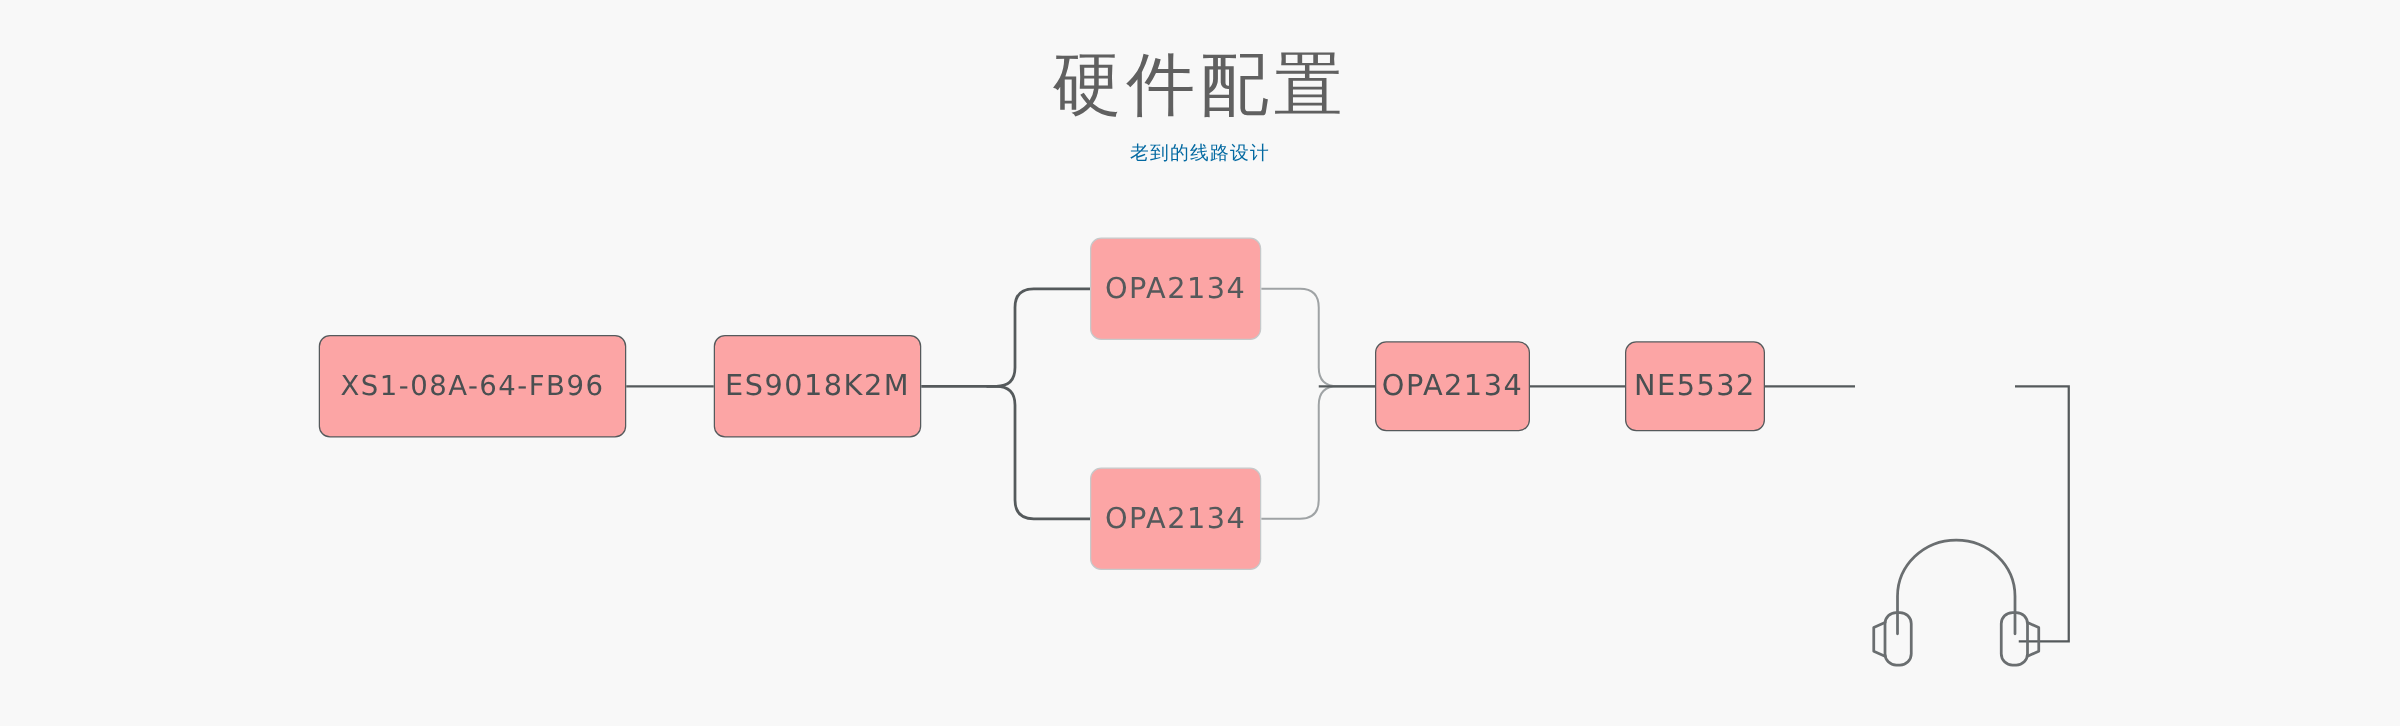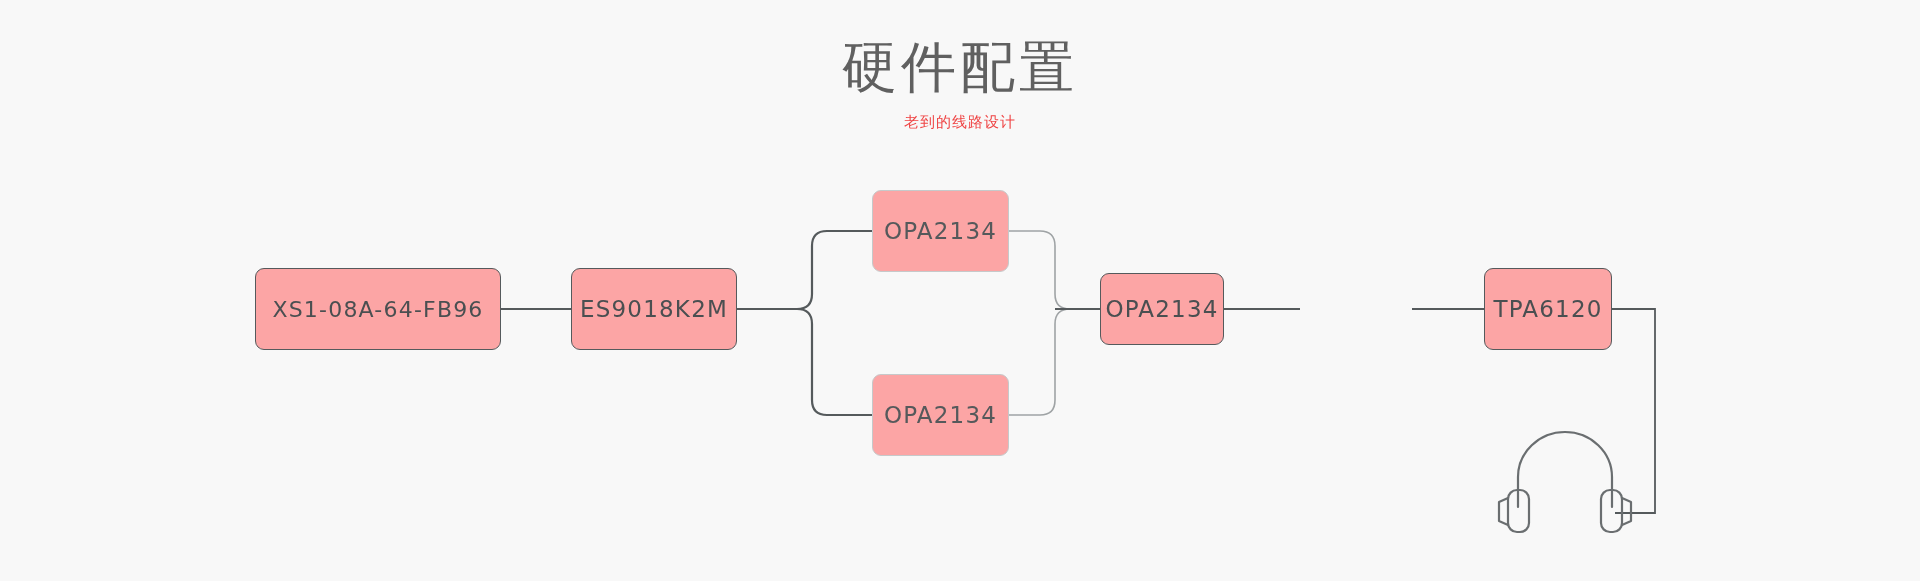--- a/index.html
+++ b/index.html
@@ -37,21 +37,21 @@
     color: #606060;
     line-height: 1.15;
     font-family: "DejaVu Sans", "Liberation Sans", sans-serif;
   }
   .page-subtitle {
     margin: 0;
     padding-top: 14px;
     font-size: 15px;
     font-weight: 400;
     letter-spacing: 1px;
-    color: #ef4444;
+    color: #0369a1;
     font-family: "DejaVu Sans", "Liberation Sans", sans-serif;
   }
   
   .diagram-wrap {
     position: absolute;
     left: 0;
     top: 0;
     width: 1920px;
     height: 581px;
   }
@@ -147,20 +147,20 @@
       </div>
 
       <div class="node faint" style="left:872px;top:374px;width:137px;height:82px;">
         <span>OPA2134</span>
       </div>
 
       <div class="node" style="left:1100px;top:273px;width:124px;height:72px;">
         <span>OPA2134</span>
       </div>
 
+      <div class="node" style="left:1300px;top:273px;width:112px;height:72px;">
+        <span>NE5532</span>
+      </div>
 
-      <div class="node" style="left:1484px;top:268px;width:128px;height:82px;">
-        <span>TPA6120</span>
-      </div>
 
     </div>
   </div>
 </div>
 
 </body></html>

